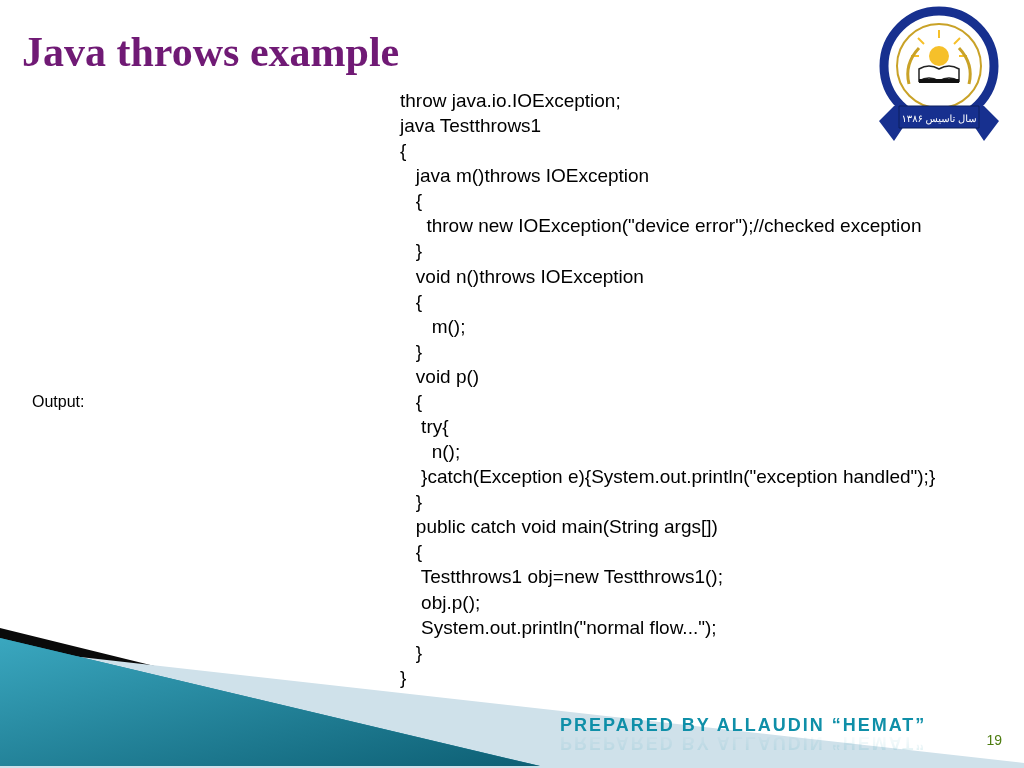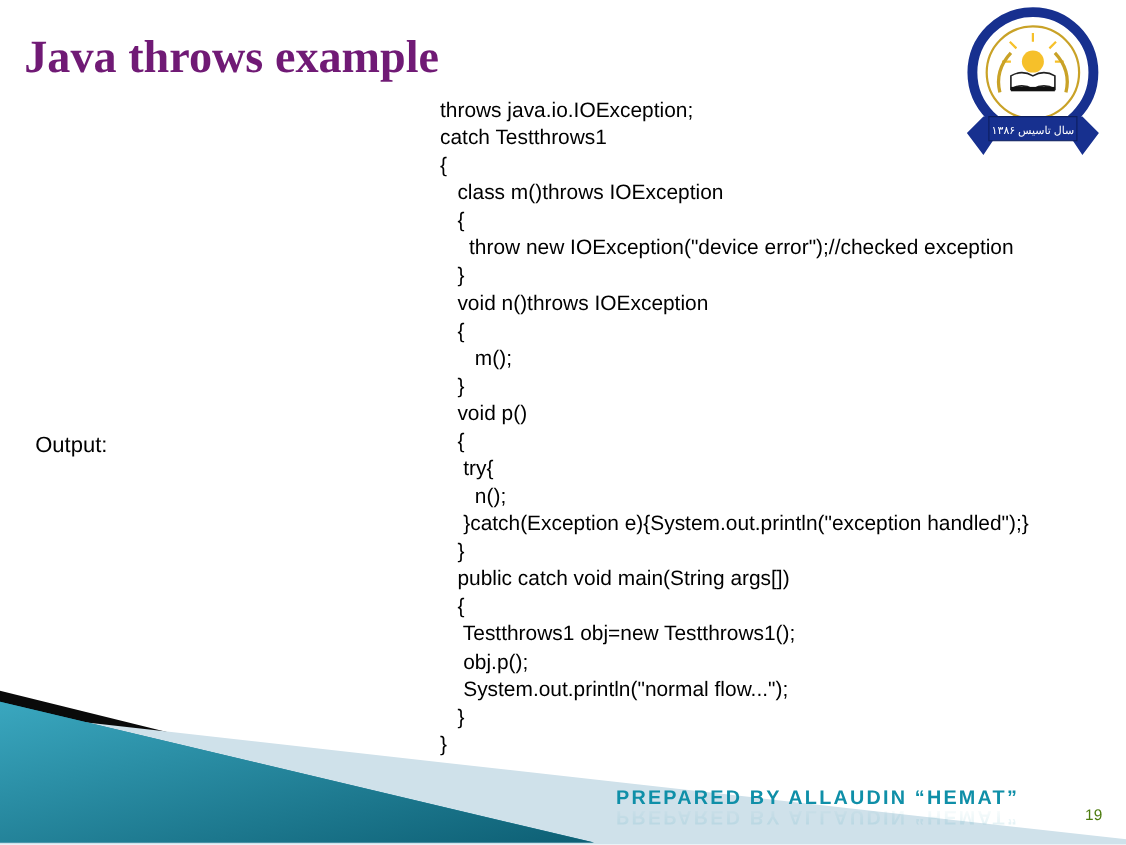--- a/index.html
+++ b/index.html
@@ -32,21 +32,21 @@
     font-size: 19px;
     line-height: 1.32;
     color: #000;
     white-space: pre;
   }
 
   .output-block {
     position: absolute;
     top: 392px;
     left: 32px;
-    font-size: 20px;
+    font-size: 16px;
     line-height: 1.3;
     color: #000;
   }
 
   .page-number {
     position: absolute;
     bottom: 20px;
     right: 22px;
     font-size: 14px;
     color: #4d7c0f;
@@ -104,24 +104,24 @@
       <path d="M105 78 Q110 58 95 42" fill="none" stroke="#c9a227" stroke-width="3"></path>
 
       <path d="M15 115 L30 100 L120 100 L135 115 L120 135 L110 120 L40 120 L30 135 Z" fill="#17308f"></path>
       <path d="M35 100 L115 100 L115 122 L35 122 Z" fill="#17308f" stroke="#0d1e5e" stroke-width="1"></path>
       <text x="75" y="116" text-anchor="middle" font-size="10" fill="#fff" font-family="Tahoma">سال تاسیس ۱۳۸۶</text>
 
       <path id="arcT" d="M30 60 A45 45 0 1 1 120 60" fill="none"></path>
     </svg>
   </div>
 
-  <div class="code-block"><span>throws java.io.IOException;</span>
-<span>catch Testthrows1</span>
+  <div class="code-block"><span>throw java.io.IOException;</span>
+<span>java Testthrows1</span>
 <span>{</span>
-<span>   class m()throws IOException</span>
+<span>   java m()throws IOException</span>
 <span>   {</span>
 <span>     throw new IOException("device error");//checked exception</span>
 <span>   }</span>
 <span>   void n()throws IOException</span>
 <span>   {</span>
 <span>      m();</span>
 <span>   }</span>
 <span>   void p()</span>
 <span>   {</span>
 <span>    try{</span>

